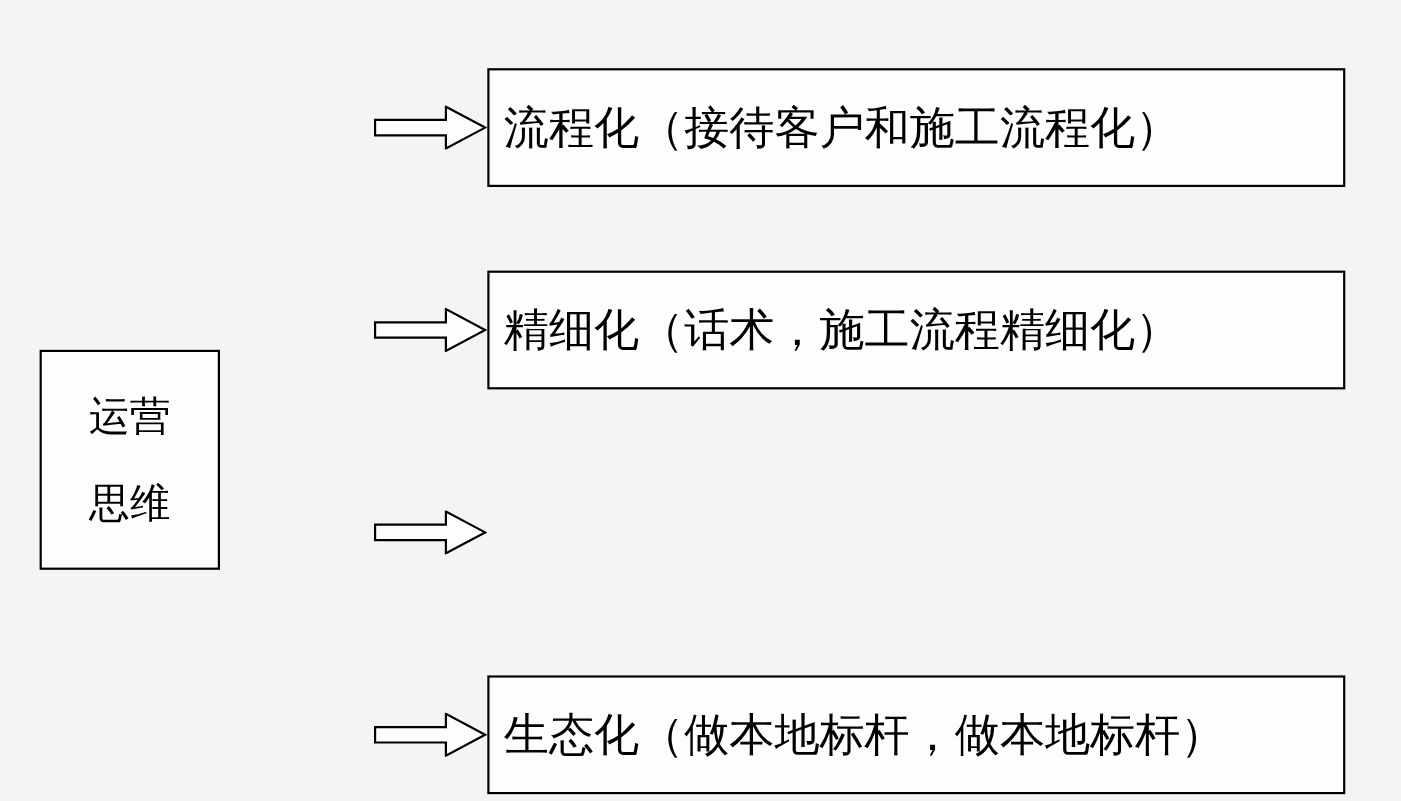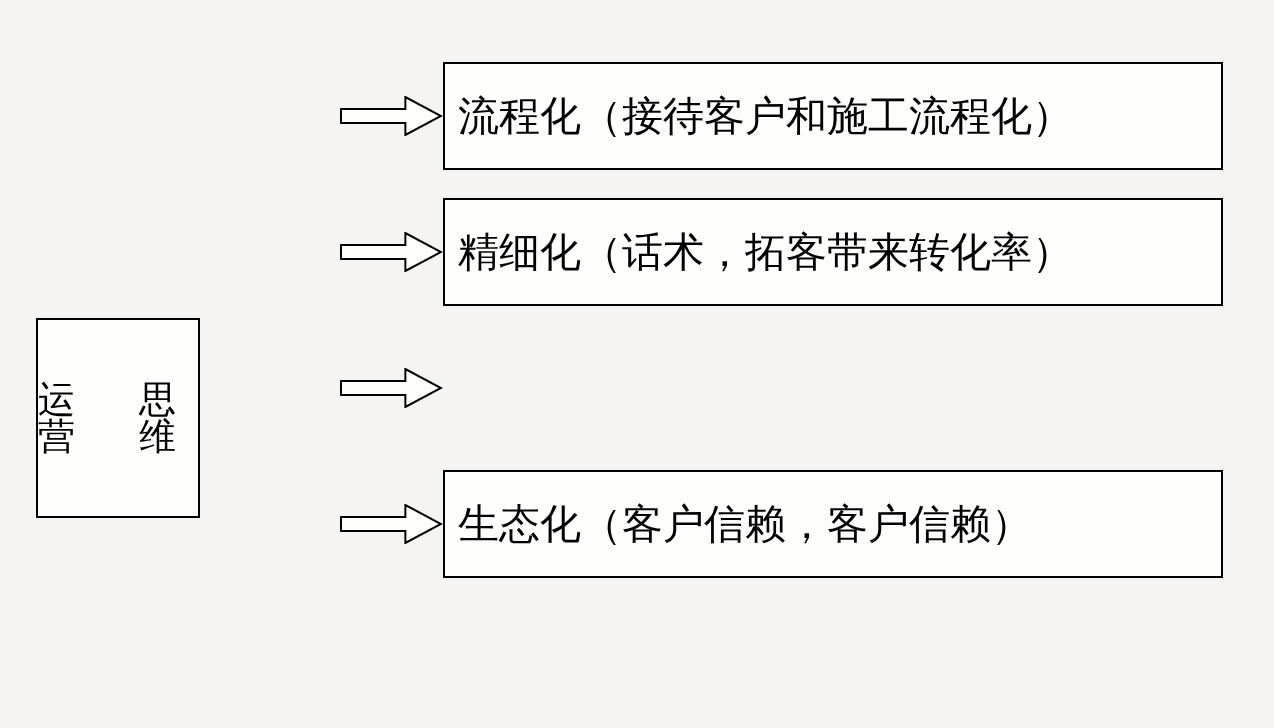--- a/index.html
+++ b/index.html
@@ -22,35 +22,35 @@
   }
   .source-box{
     position:absolute;
     left:36px;
     top:318px;
     width:164px;
     height:200px;
     border:2px solid var(--border);
     background:var(--fill);
     display:flex;
-    flex-direction:row;
+    flex-direction:column;
     justify-content:center;
     align-items:center;
     gap:42px;
     font-size:37px;
     line-height:1;
   }
   .rows{
     position:absolute;
     left:340px;
     top:62px;
     width:883px;
     display:flex;
     flex-direction:column;
-    gap:28px;
+    gap:76px;
   }
   .row{
     display:flex;
     align-items:center;
     height:108px;
   }
   .arrow{
     flex:0 0 103px;
     width:103px;
     display:flex;
@@ -93,37 +93,37 @@
     </div>
   </div>
 
   <div class="row">
     <span class="arrow">
       <svg viewBox="0 0 104 40" preserveAspectRatio="none" aria-hidden="true">
         <polygon points="1,13 66,13 66,1 102,20 66,39 66,27 1,27" fill="var(--fill)" stroke="var(--border)" stroke-width="2" stroke-linejoin="miter"></polygon>
       </svg>
     </span>
     <div class="item-box">
-      <span class="item-label">精细化（话术，拓客带来转化率）</span>
+      <span class="item-label">精细化（话术，施工流程精细化）</span>
     </div>
   </div>
 
   <div class="row">
     <span class="arrow">
       <svg viewBox="0 0 104 40" preserveAspectRatio="none" aria-hidden="true">
         <polygon points="1,13 66,13 66,1 102,20 66,39 66,27 1,27" fill="var(--fill)" stroke="var(--border)" stroke-width="2" stroke-linejoin="miter"></polygon>
       </svg>
     </span>
   </div>
 
   <div class="row">
     <span class="arrow">
       <svg viewBox="0 0 104 40" preserveAspectRatio="none" aria-hidden="true">
         <polygon points="1,13 66,13 66,1 102,20 66,39 66,27 1,27" fill="var(--fill)" stroke="var(--border)" stroke-width="2" stroke-linejoin="miter"></polygon>
       </svg>
     </span>
     <div class="item-box">
-      <span class="item-label">生态化（客户信赖，客户信赖）</span>
+      <span class="item-label">生态化（做本地标杆，做本地标杆）</span>
     </div>
   </div>
 </div>
 
 </div>
 
 </body></html>

